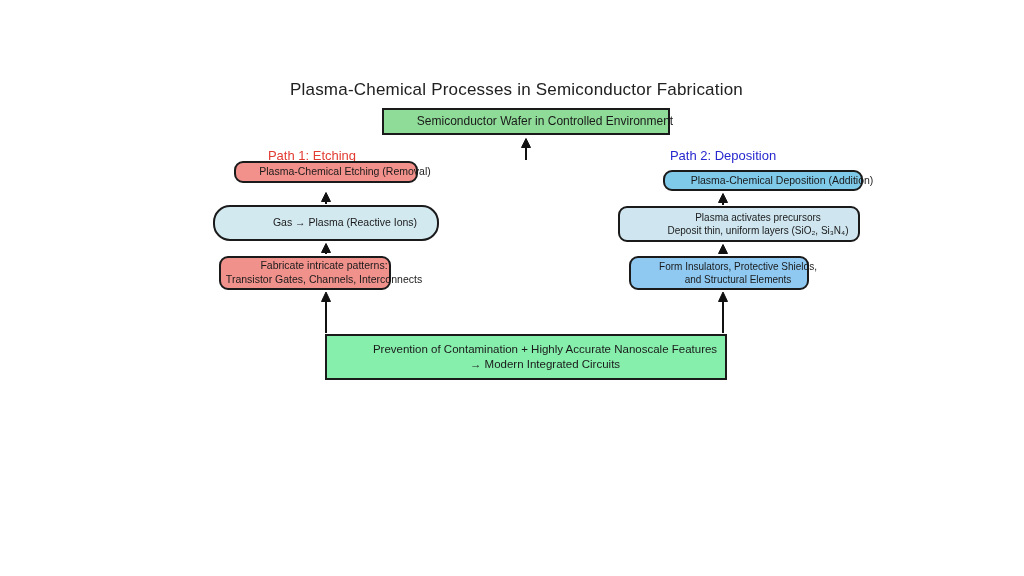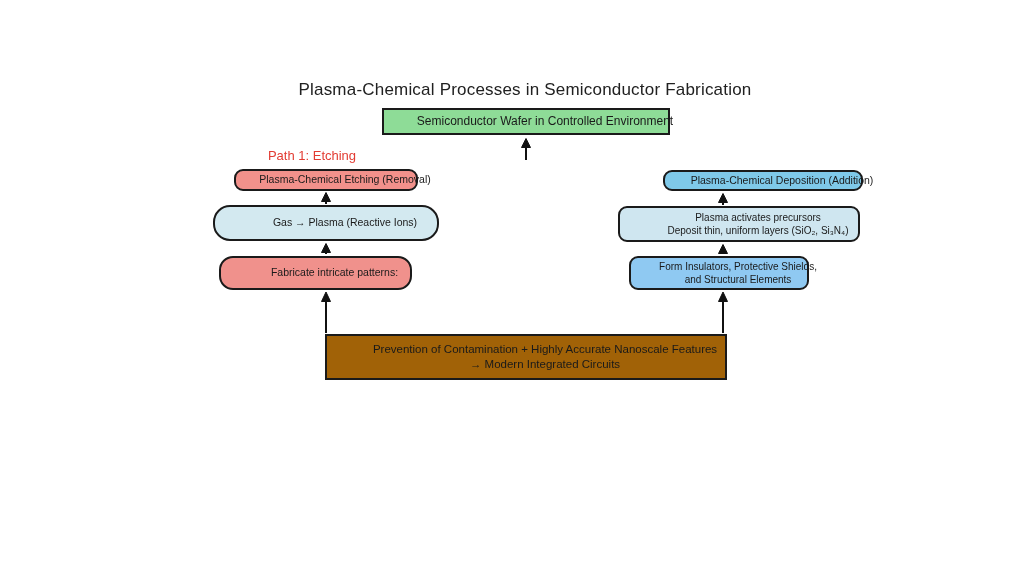--- a/index.html
+++ b/index.html
@@ -1,35 +1,35 @@
 <!DOCTYPE html>
 <html><head>
 <meta charset="utf-8">
 <style>
   html,body{margin:0;padding:0;background:#ffffff;}
   .canvas{
     position:relative;width:1024px;height:576px;background:#ffffff;overflow:hidden;
     font-family:"Liberation Sans","DejaVu Sans",sans-serif;color:#1a1a1a;
   }
   .title{
-    position:absolute;top:80px;left:290px;width:470px;text-align:center;
+    position:absolute;top:80px;left:290px;width:470px;
     font-size:17px;font-weight:500;color:#212121;letter-spacing:.2px;white-space:nowrap;
   }
   .box{
     position:absolute;box-sizing:border-box;border:2px solid #1a1a1a;
     display:flex;flex-direction:column;align-items:center;justify-content:center;
     line-height:1.3;font-size:10.5px;color:#1a1a1a;padding-left:38px;
   }
   .box .ln{white-space:nowrap;}
   .rounded{border-radius:9px;}
   .wafer{left:382px;top:108px;width:288px;height:27px;font-size:12px;}
   .yellow{left:325px;top:334px;width:402px;height:46px;font-size:11.5px;}
-  .etch1{left:234px;top:169px;width:184px;height:22px;}
+  .etch1{left:234px;top:161px;width:184px;height:22px;}
   .etch2{left:213px;top:205px;width:226px;height:36px;}
-  .etch3{left:219px;top:256px;width:193px;height:34px;border-radius:14px;}
+  .etch3{left:219px;top:256px;width:172px;height:34px;}
   .dep1{left:623px;top:170px;width:200px;height:21px;}
   .dep2{left:618px;top:206px;width:242px;height:36px;font-size:10px;}
   .dep3{left:629px;top:256px;width:180px;height:34px;font-size:10px;}
   .path-heading{
     position:absolute;top:148px;text-align:center;font-size:13px;font-weight:500;white-space:nowrap;
   }
   .ph1{left:220px;width:184px;}
   .ph2{left:623px;width:200px;}
   .arrows{position:absolute;left:0;top:0;width:1024px;height:576px;pointer-events:none;}
 </style>
@@ -38,48 +38,50 @@
 
 <div class="canvas">
 
   <div class="title">Plasma-Chemical Processes in Semiconductor Fabrication</div>
 
   <div class="box wafer" style="background-color: rgb(142, 220, 151);">
     <span class="ln">Semiconductor Wafer in Controlled Environment</span>
   </div>
 
   <div class="path-heading ph1" style="color: rgb(226, 59, 50);">Path 1: Etching</div>
+  <div class="path-heading ph2" style="color: rgb(39, 39, 207);">Path 2: Deposition</div>
 
   <div class="box rounded etch1" style="background-color: rgb(242, 145, 139);">
     <span class="ln">Plasma-Chemical Etching (Removal)</span>
   </div>
 
   <div class="box rounded etch2" style="background-color: rgb(211, 233, 240); border-radius: 17px;">
     <span class="ln">Gas → Plasma (Reactive Ions)</span>
   </div>
 
   <div class="box rounded etch3" style="background-color: rgb(240, 145, 140);">
     <span class="ln">Fabricate intricate patterns:</span>
+    <span class="ln">Transistor Gates, Channels, Interconnects</span>
   </div>
 
   <div class="box rounded dep1" style="background-color: rgb(127, 201, 233); margin-left: 40px;">
     <span class="ln">Plasma-Chemical Deposition (Addition)</span>
   </div>
 
   <div class="box rounded dep2" style="background-color: rgb(207, 230, 240);">
     <span class="ln">Plasma activates precursors</span>
     <span class="ln">Deposit thin, uniform layers (SiO₂, Si₃N₄)</span>
   </div>
 
   <div class="box rounded dep3" style="background-color: rgb(143, 201, 242);">
     <span class="ln">Form Insulators, Protective Shields,</span>
     <span class="ln">and Structural Elements</span>
   </div>
 
-  <div class="box yellow" style="background-color: #a16207;">
+  <div class="box yellow" style="background-color: #86efac;">
     <span class="ln">Prevention of Contamination + Highly Accurate Nanoscale Features</span>
     <span class="ln">→ Modern Integrated Circuits</span>
   </div>
 
   <svg class="arrows" width="1024" height="576" viewBox="0 0 1024 576">
     <g stroke="#111111" fill="#111111" stroke-width="2">
 
       <g>
         <line x1="526" y1="160" x2="526" y2="146"></line>
         <polygon points="521.5,147.5 530.5,147.5 526,138.5" stroke-width="1"></polygon>

